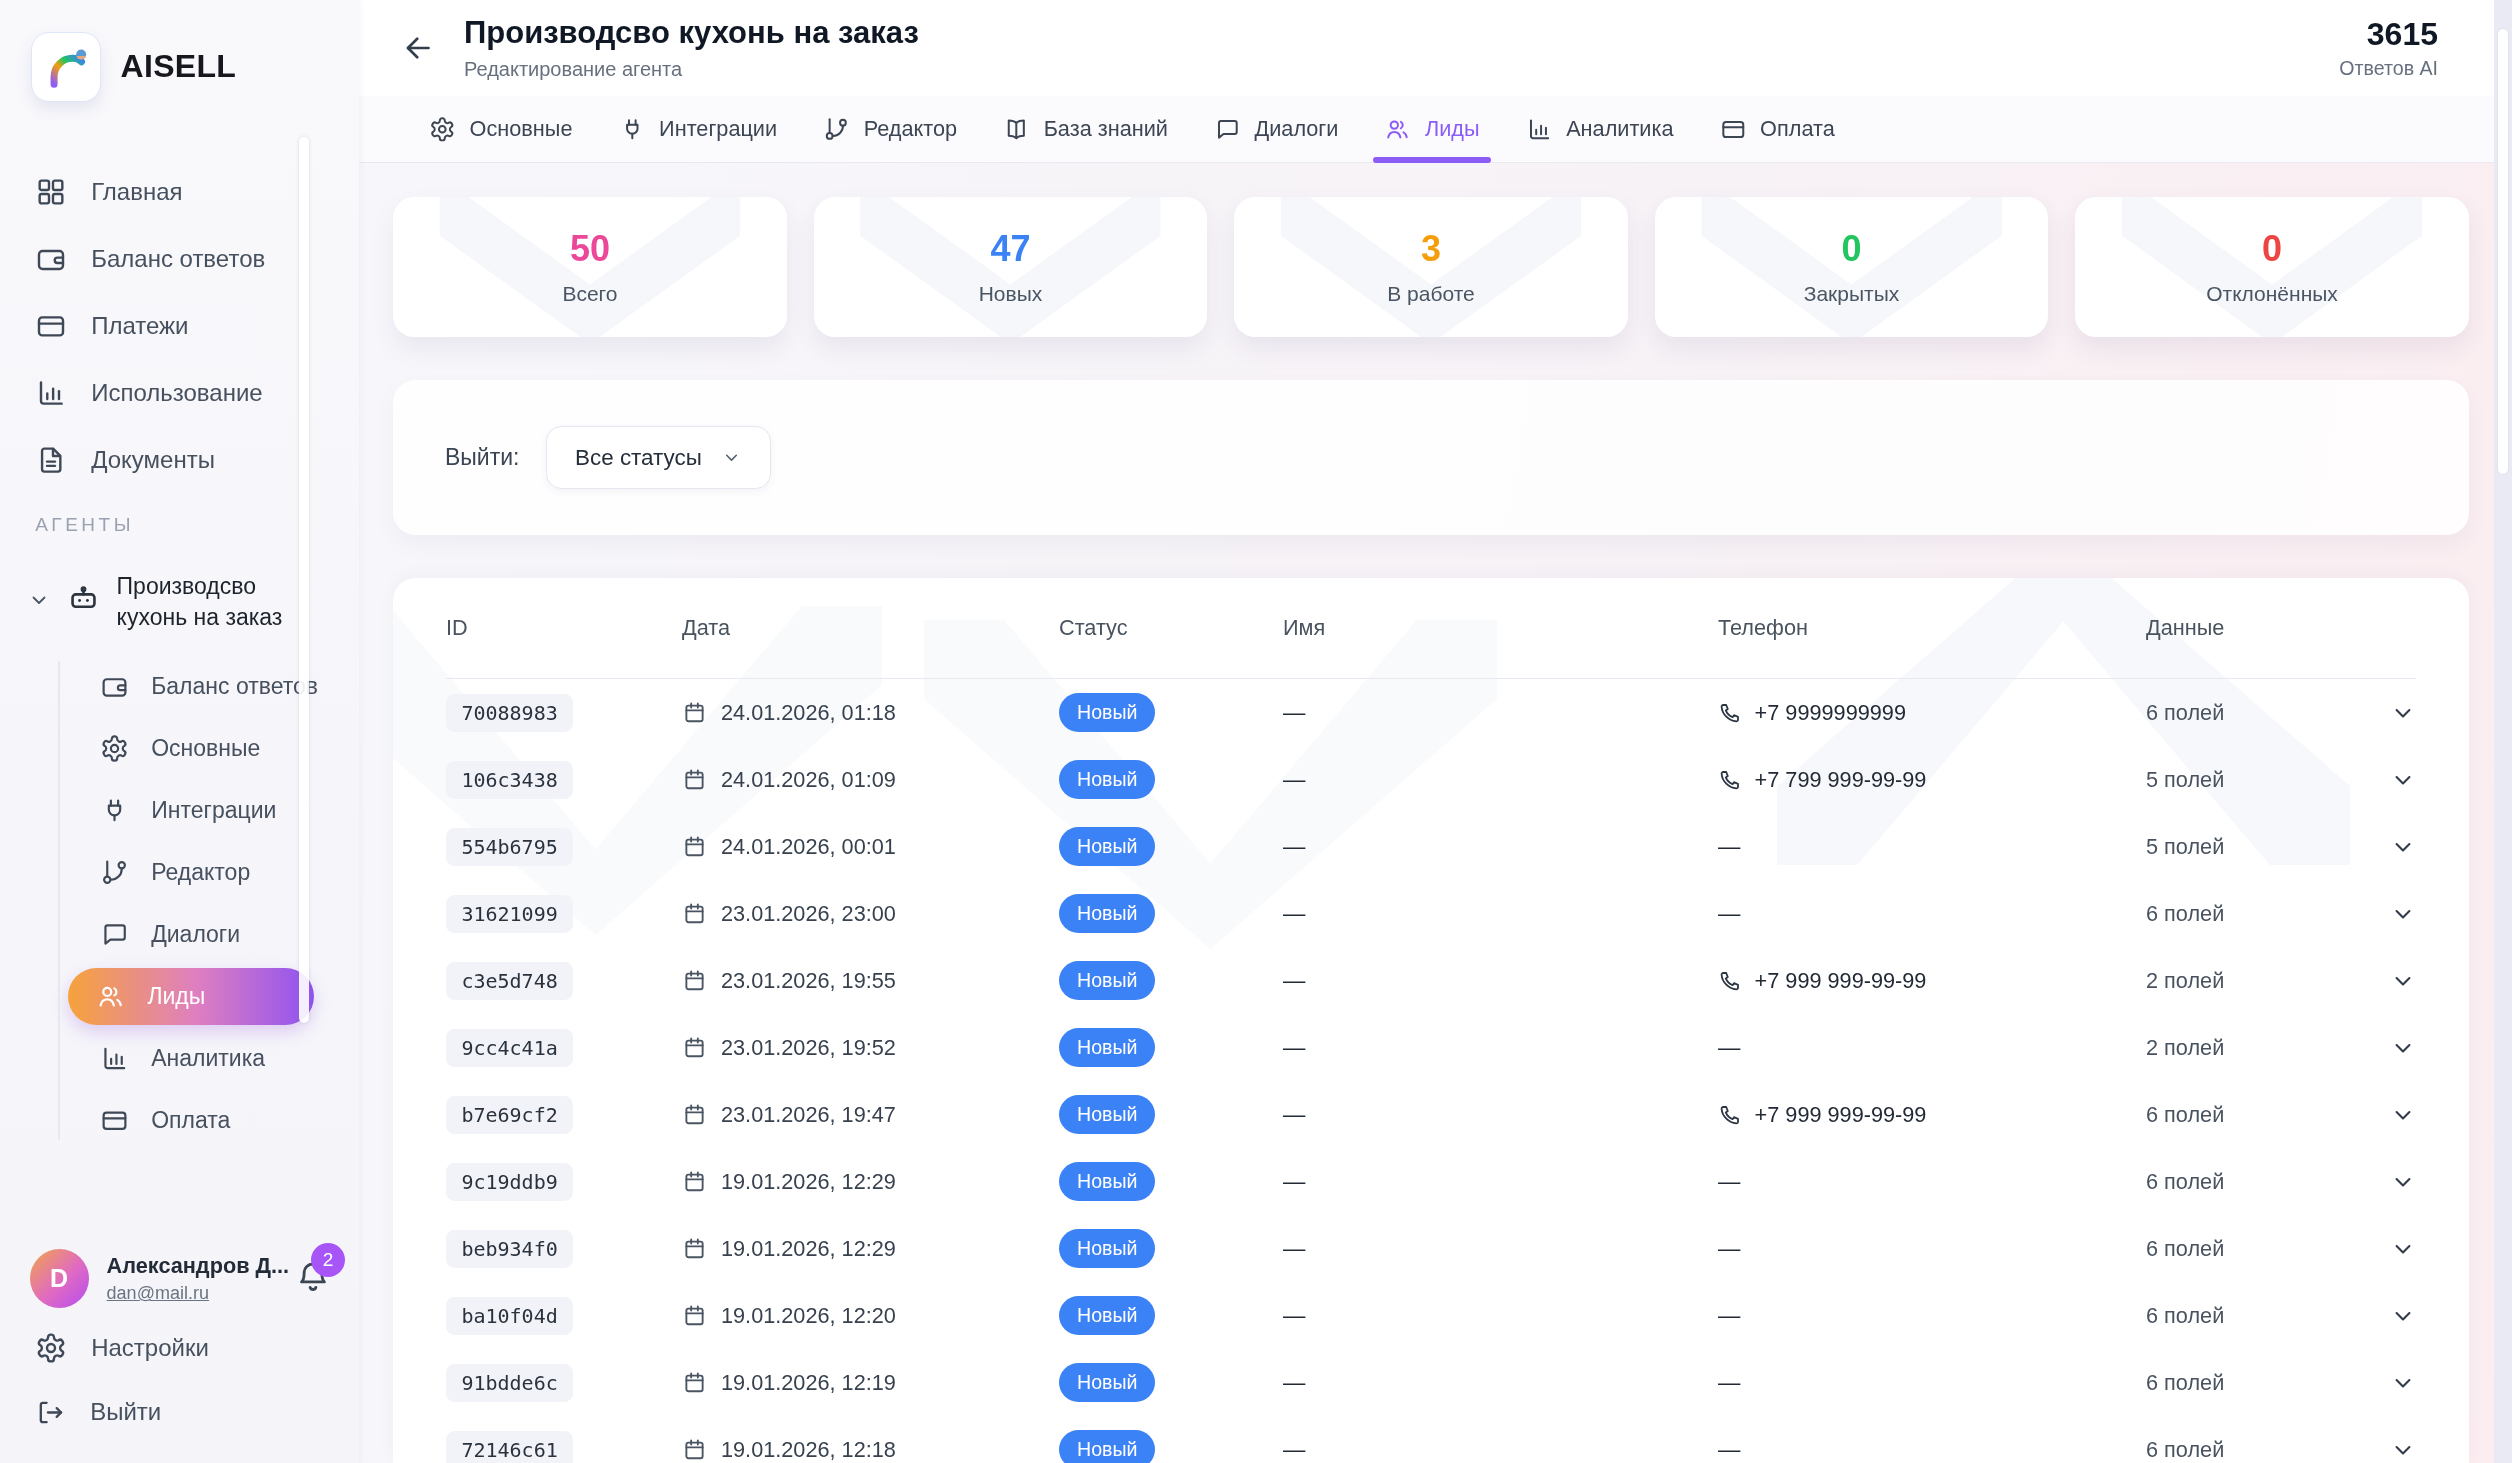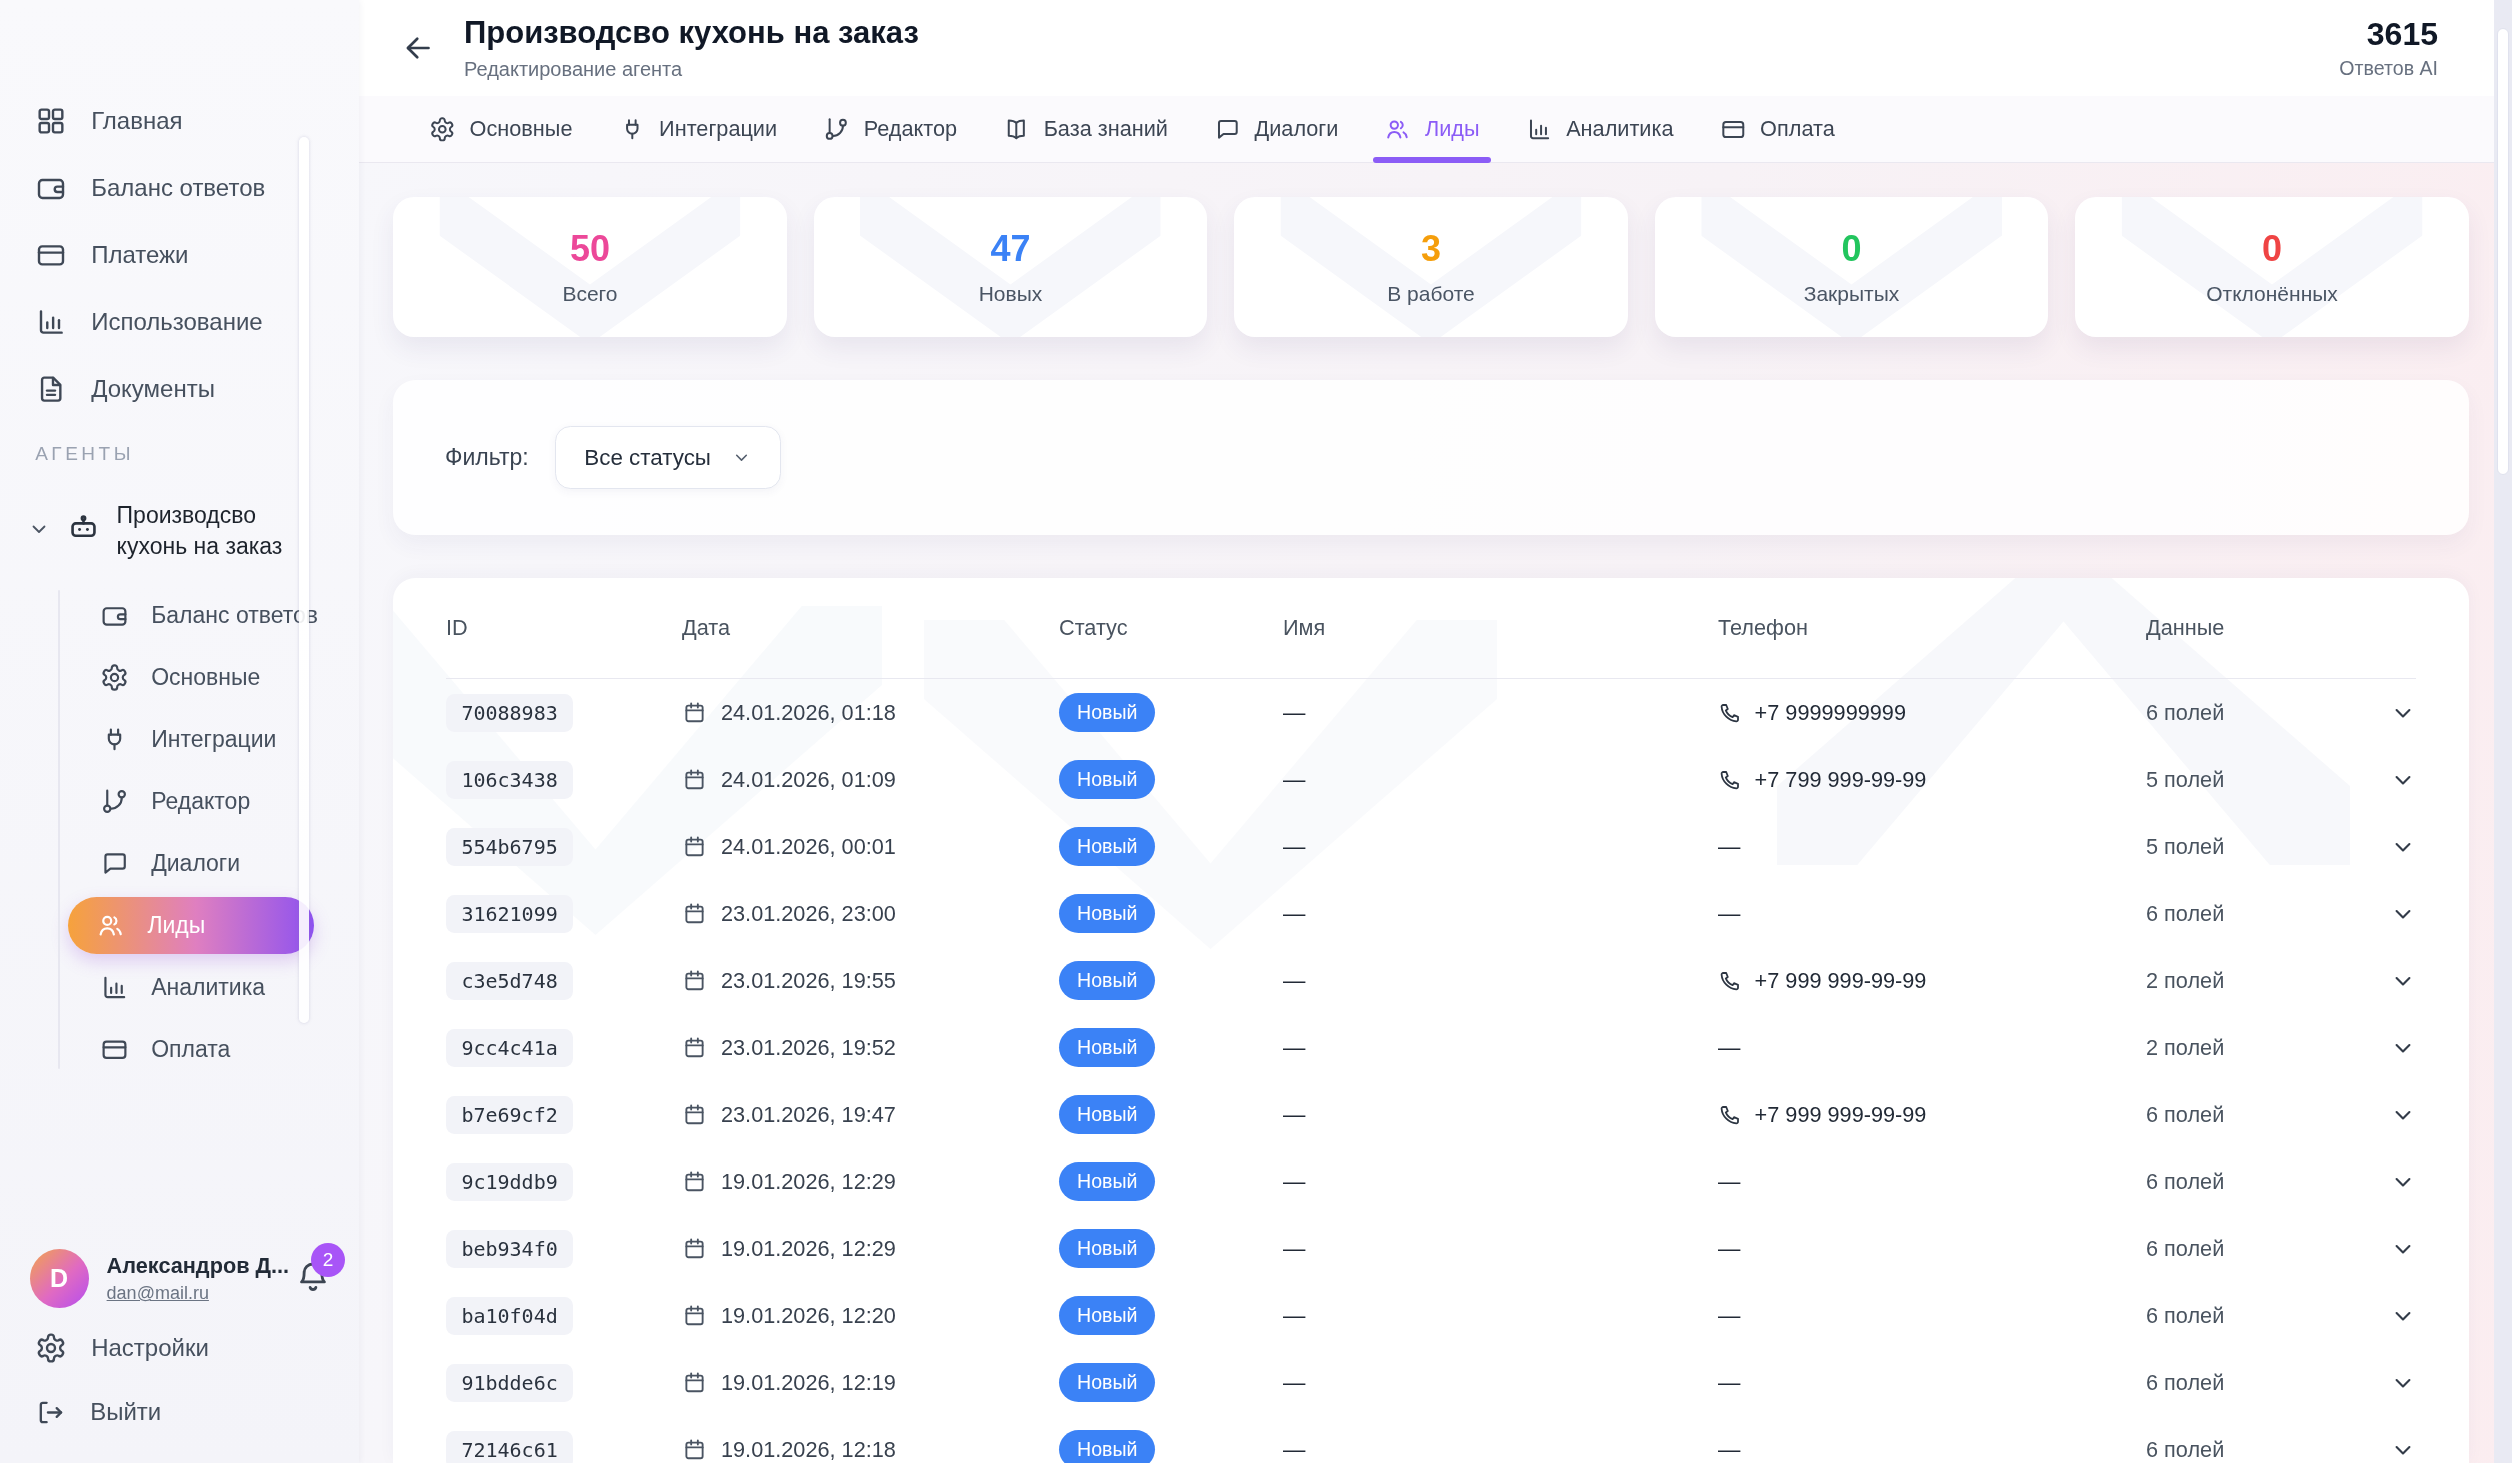--- a/index.html
+++ b/index.html
@@ -112,20 +112,39 @@
   .pagescroll{position:absolute;right:0;top:0;width:18px;height:100%;background:#e9eaf3;z-index:5;}
   .pagescroll .thumb{position:absolute;left:2.8px;top:28px;width:12.6px;height:447px;background:#fff;
     border:0.7px solid #e0e2ee;border-radius:7px;}
 </style>
 </head>
 <body>
 
 <div id="app">
 
   <aside class="sidebar">
+    <div class="logo-row">
+      <div class="logo-box">
+        <svg viewBox="0 0 48 48">
+          <defs>
+            <linearGradient id="lg1" x1="0" y1="1" x2="1" y2="0">
+              <stop offset="0" stop-color="#8b5cf6"></stop>
+                <stop offset="0.42" stop-color="#f59e0b"></stop>
+              <stop offset="0.66" stop-color="#22c55e"></stop>
+                <stop offset="1" stop-color="#3b82f6"></stop>
+            </linearGradient>
+          </defs>
+          <path d="M13 40v-7c0-9.4 7.6-17 17-17 3.4 0 6.2 1.1 8.3 3.2" fill="none" stroke="url(#lg1)" stroke-width="6.5" stroke-linecap="round"></path>
+          <path d="M38.5 25.5V40" fill="none" stroke="url(#lg1)" stroke-width="6.5" stroke-linecap="round"></path>
+          <circle cx="38" cy="12.5" r="4.6" fill="#5b9bd5"></circle>
+          <path d="M33.6 13.8a4.6 4.6 0 0 0 8.8 0z" fill="#e8a87c"></path>
+        </svg>
+      </div>
+      <div class="brand">AISELL</div>
+    </div>
 
     <nav class="nav" id="nav-main">
         <div class="nav-item">
           <svg class="icn" viewBox="0 0 24 24" fill="none" stroke="currentColor" stroke-width="1.8" stroke-linecap="round" stroke-linejoin="round">
             <rect x="3.5" y="3.5" width="7" height="7" rx="1.4"></rect>
             <rect x="13.5" y="3.5" width="7" height="7" rx="1.4"></rect>
             <rect x="3.5" y="13.5" width="7" height="7" rx="1.4"></rect>
             <rect x="13.5" y="13.5" width="7" height="7" rx="1.4"></rect>
           </svg>
           <span>Главная</span>
@@ -379,21 +398,21 @@
        <div class="stat-val" style="color:#22c55e">0</div>
        <div class="stat-lbl">Закрытых</div>
      </div>
           <div class="stat-card">
        <div class="stat-val" style="color:#ef4444">0</div>
        <div class="stat-lbl">Отклонённых</div>
      </div>
         </div>
 
       <div class="filter-panel">
-        <span class="filter-label">Фильтр:</span>
+        <span class="filter-label">Выйти:</span>
         <div class="select">
           <span>Все статусы</span>
           <span id="sel-chev" class="icn" style="width:21px;height:21px"><svg class="icn" style="width:21px;height:21px" viewBox="0 0 24 24" fill="none" stroke="currentColor" stroke-width="1.8" stroke-linecap="round" stroke-linejoin="round">
                 <path d="M6.5 9.5l5.5 5.5 5.5-5.5"></path>
               </svg></span>
         </div>
       </div>
 
       <div class="leads">
         <div class="deco" style="left:-84px;top:28px;opacity:.55"></div>

